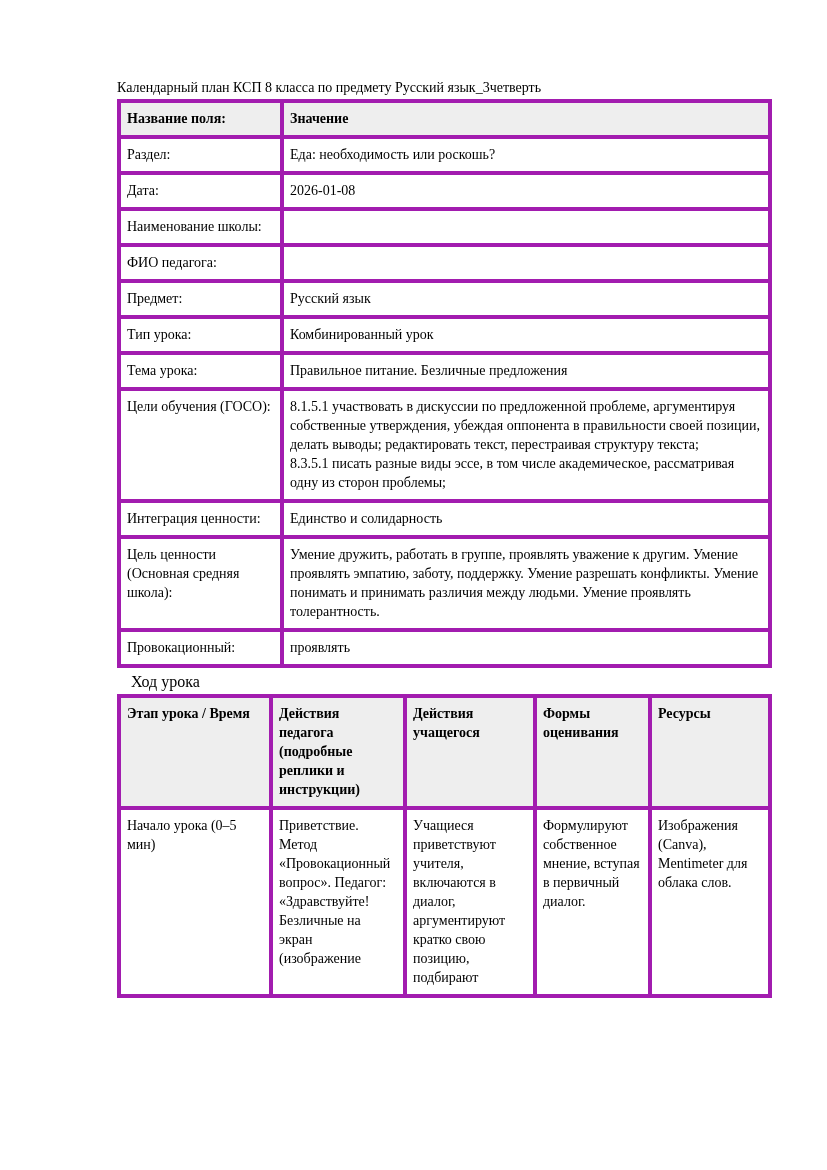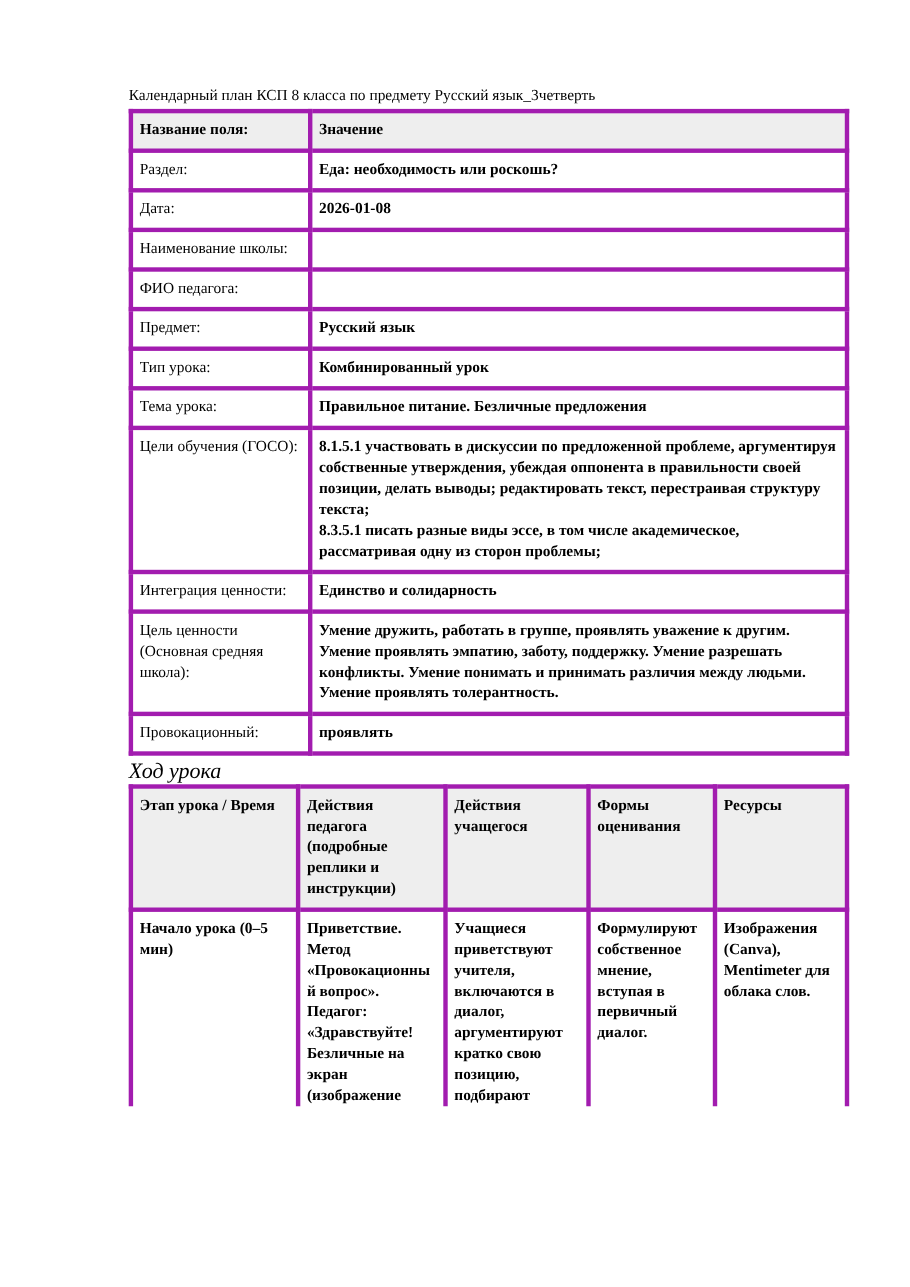--- a/index.html
+++ b/index.html
@@ -22,25 +22,24 @@
     top: 79px;
     width: 651px;
   }
   .doc-title {
     font-size: 14px;
     line-height: 17px;
     font-weight: normal;
     margin: 0 0 3px 0;
   }
   .section-heading {
-    font-size: 20px;
+    font-size: 16px;
     line-height: 16px;
     font-weight: normal;
-    margin: 6px 0 4px 0;
-    font-style: italic;
+    margin: 6px 0 4px 14px;
   }
   table.doc-table {
     border-collapse: collapse;
     table-layout: fixed;
     width: 651px;
     font-size: 14px;
     line-height: 19px;
   }
   table.doc-table th,
   table.doc-table td {
@@ -50,21 +49,20 @@
     padding: 6px 8px 7px 6px;
     overflow-wrap: break-word;
     word-wrap: break-word;
   }
   table.doc-table th {
     background: #eeeeee;
     font-weight: bold;
   }
   td.cell-value, td.cell-body {
     white-space: pre-wrap;
-    font-weight: bold;
   }
 </style>
 </head>
 <body>
 
 <div class="page">
   <div class="content">
 
     <p class="doc-title">Календарный план КСП 8 класса по предмету Русский язык_3четверть</p>
 

